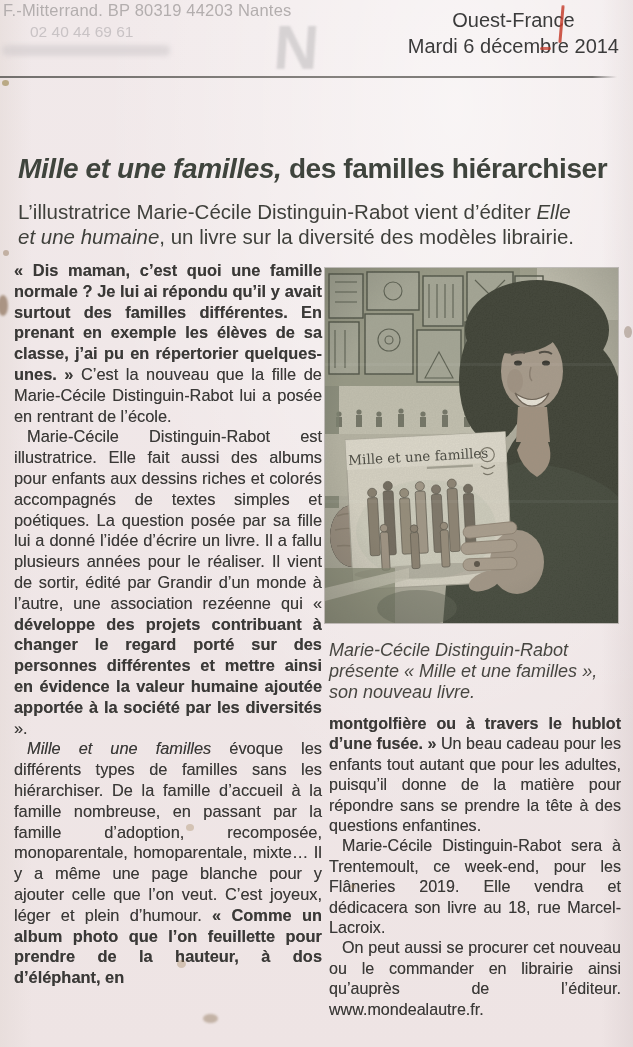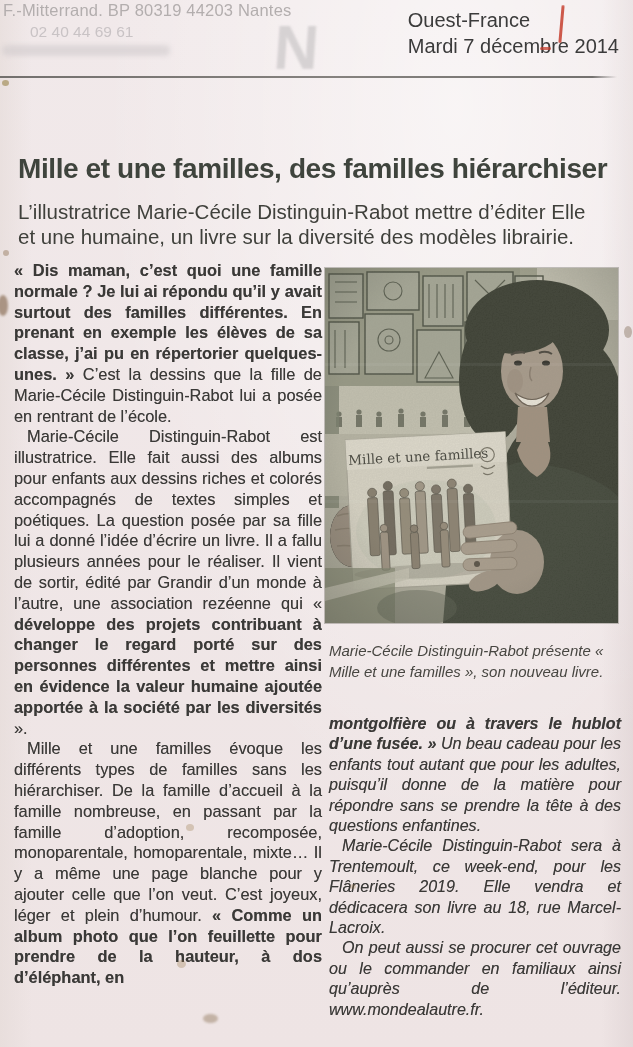--- a/index.html
+++ b/index.html
@@ -15,41 +15,41 @@
       radial-gradient(ellipse at 72% 10%, rgba(255,255,255,.55), rgba(255,255,255,0) 55%),
       linear-gradient(90deg, rgba(226,216,212,.5), rgba(0,0,0,0) 5%, rgba(0,0,0,0) 95%, rgba(219,207,208,.55)),
       linear-gradient(var(--paper), #eee4e4);
     color:var(--ink);
   }
   
   .ghost-address{position:absolute;left:3px;top:1px;font-size:16.5px;color:var(--ghost_ink);letter-spacing:.2px;white-space:nowrap;}
   .ghost-phone{position:absolute;left:30px;top:23px;font-size:15.5px;color:rgba(196,191,193,.9);filter:blur(.4px);}
   .ghost-smudge{position:absolute;left:2px;top:45px;width:168px;height:11px;background:rgba(206,201,203,.55);filter:blur(2.5px);border-radius:5px;}
   .ghost-n{position:absolute;left:274px;top:12px;font-size:62px;font-weight:700;color:#d6d2d3;filter:blur(1px);transform:skewX(-4deg);}
-  .masthead-right{position:absolute;right:14px;top:7px;text-align:left;font-size:20px;line-height:26px;color:#3b3b3b;}
+  .masthead-right{position:absolute;right:14px;top:7px;text-align:center;font-size:20px;line-height:26px;color:#3b3b3b;}
   .red-mark-1{position:absolute;left:560px;top:5px;width:3px;height:38px;background:rgba(197,62,46,.85);border-radius:2px;transform:rotate(5deg);filter:blur(.3px);}
   .red-mark-2{position:absolute;left:540px;top:47px;width:11px;height:3px;background:rgba(197,62,46,.75);border-radius:2px;}
   .rule{position:absolute;left:0;top:76px;width:617px;height:2px;opacity:.85;
     background:linear-gradient(90deg,#5d5b58,#716e6a 55%,#5d5b58 96%,rgba(93,91,88,0));}
   
   .headline{position:absolute;left:18px;top:154px;margin:0;font-size:28px;line-height:1.1;
     letter-spacing:-.4px;color:var(--headline_ink);white-space:nowrap;font-weight:700;}
   .standfirst{position:absolute;left:18px;top:199px;width:600px;font-size:20.5px;line-height:25px;color:#3f403b;}
   
   .col-left{position:absolute;left:14px;top:260px;width:308px;}
   .col-right{position:absolute;left:329px;top:713px;width:292px;}
   .para{margin:0;font-size:16.4px;line-height:20.8px;text-align:justify;color:var(--ink);
     hyphens:auto;-webkit-hyphens:auto;text-shadow:0 0 .4px rgba(58,57,55,.55);}
-  .col-right .para{font-size:16.1px;line-height:20.4px;font-style:italic;}
+  .col-right .para{font-size:16.1px;line-height:20.4px;}
   .indent{text-indent:13px;}
   .b{font-weight:700;}
-  .i{}
+  .i{font-style:italic;}
   
   .photo{position:absolute;left:325px;top:268px;width:293px;height:355px;margin:0;outline:1px solid rgba(92,92,80,.35);}
-  .caption{position:absolute;left:329px;top:640px;width:284px;font-size:15px;line-height:21px;
+  .caption{position:absolute;left:329px;top:640px;width:284px;font-size:18px;line-height:21px;
     font-style:italic;color:var(--caption_ink);}
   
   .stain{position:absolute;border-radius:50%;}
   .st-a{left:2px;top:80px;width:7px;height:6px;background:rgba(146,124,58,.55);}
   .st-b{left:-2px;top:295px;width:10px;height:21px;background:rgba(105,72,40,.5);filter:blur(1px);}
   .st-c{left:3px;top:250px;width:6px;height:6px;background:rgba(120,85,50,.35);}
   .st-d{left:186px;top:824px;width:8px;height:7px;background:rgba(150,115,65,.3);}
   .st-e{left:177px;top:960px;width:9px;height:8px;background:rgba(150,115,65,.3);}
   .st-f{left:203px;top:1014px;width:15px;height:9px;background:rgba(115,85,50,.35);filter:blur(1px);}
   .st-g{left:624px;top:326px;width:8px;height:12px;background:rgba(110,85,60,.35);}
@@ -60,31 +60,31 @@
 
 <div class="page">
 
   <div class="ghost-address">F.-Mitterrand. BP 80319 44203 Nantes</div>
   <div class="ghost-phone">02 40 44 69 61</div>
   <div class="ghost-smudge"></div>
   <div class="ghost-n">N</div>
 
   <div class="masthead-right">
     <div>Ouest-France</div>
-    <div>Mardi 7 décembre 2014</div>
+    <div>Mardi 6 décembre 2014</div>
   </div>
   <div class="red-mark-1"></div>
   <div class="red-mark-2"></div>
   <div class="rule"></div>
 
   <h1 class="headline"><span class="b i">Mille et une familles,</span><span class="b"> des familles hiérarchiser</span></h1>
-  <div class="standfirst"><span>L’illustratrice Marie-Cécile Distinguin-Rabot mettre d’éditer </span><span class="i">Elle</span><br><span class="i">et une humaine</span><span>, un livre sur la diversité des modèles librairie.</span></div>
+  <div class="standfirst"><span>L’illustratrice Marie-Cécile Distinguin-Rabot vient d’éditer </span><span class="i">Elle</span><br><span class="i">et une humaine</span><span>, un livre sur la diversité des modèles librairie.</span></div>
 
   <div class="col-left">
-      <p class="para"><span class="b">« Dis maman, c’est quoi une famille normale ? Je lui ai répondu qu’il y avait surtout des familles différentes. En prenant en exemple les élèves de sa classe, j’ai pu en répertorier quelques-unes. » </span><span>C’est la dessins que la fille de Marie-Cécile Distinguin-Rabot lui a posée en rentrant de l’école.</span></p>
+      <p class="para"><span class="b">« Dis maman, c’est quoi une famille normale ? Je lui ai répondu qu’il y avait surtout des familles différentes. En prenant en exemple les élèves de sa classe, j’ai pu en répertorier quelques-unes. » </span><span>C’est la nouveau que la fille de Marie-Cécile Distinguin-Rabot lui a posée en rentrant de l’école.</span></p>
       <p class="para indent"><span>Marie-Cécile Distinguin-Rabot est illustratrice. Elle fait aussi des albums pour enfants aux dessins riches et colorés accompagnés de textes simples et poétiques. La question posée par sa fille lui a donné l’idée d’écrire un livre. Il a fallu plusieurs années pour le réaliser. Il vient de sortir, édité par Grandir d’un monde à l’autre, une association rezéenne qui « </span><span class="b">développe des projets contribuant à changer le regard porté sur des personnes différentes et mettre ainsi en évidence la valeur humaine ajoutée apportée à la société par les diversités</span><span> ».</span></p>
       <p class="para indent"><span class="i">Mille et une familles</span><span> évoque les différents types de familles sans les hiérarchiser. De la famille d’accueil à la famille nombreuse, en passant par la famille d’adoption, recomposée, monoparentale, homoparentale, mixte… Il y a même une page blanche pour y ajouter celle que l’on veut. C’est joyeux, léger et plein d’humour. </span><span class="b">« Comme un album photo que l’on feuillette pour prendre de la hauteur, à dos d’éléphant, en</span></p>
     </div>
 
   <figure class="photo">
     <svg width="293" height="355" viewBox="0 0 293 355" xmlns="http://www.w3.org/2000/svg">
       <defs>
         <radialGradient id="vig" cx="50%" cy="45%" r="78%">
           <stop offset="58%" stop-color="#2e3028" stop-opacity="0"></stop>
           <stop offset="100%" stop-color="#2e3028" stop-opacity=".3"></stop>
@@ -266,21 +266,21 @@
       <rect width="293" height="355" fill="url(#vig)"></rect>
       <rect width="293" height="355" filter="url(#noise)" opacity=".16"></rect>
     </svg>
   </figure>
 
   <figcaption class="caption">Marie-Cécile Distinguin-Rabot présente « Mille et une familles », son nouveau livre.</figcaption>
 
   <div class="col-right">
       <p class="para"><span class="b">montgolfière ou à travers le hublot d’une fusée. » </span><span>Un beau cadeau pour les enfants tout autant que pour les adultes, puisqu’il donne de la matière pour répondre sans se prendre la tête à des questions enfantines.</span></p>
       <p class="para indent"><span>Marie-Cécile Distinguin-Rabot sera à Trentemoult, ce week-end, pour les Flâneries 2019. Elle vendra et dédicacera son livre au 18, rue Marcel-Lacroix.</span></p>
-      <p class="para indent"><span>On peut aussi se procurer cet ouvrage ou le commander en familiaux ainsi qu’auprès de l’éditeur. www.mondealautre.fr.</span></p>
+      <p class="para indent"><span>On peut aussi se procurer cet nouveau ou le commander en librairie ainsi qu’auprès de l’éditeur. www.mondealautre.fr.</span></p>
     </div>
 
   <div class="stain st-a"></div>
   <div class="stain st-b"></div>
   <div class="stain st-c"></div>
   <div class="stain st-d"></div>
   <div class="stain st-e"></div>
   <div class="stain st-f"></div>
   <div class="stain st-g"></div>
   <div class="stain st-h"></div>

